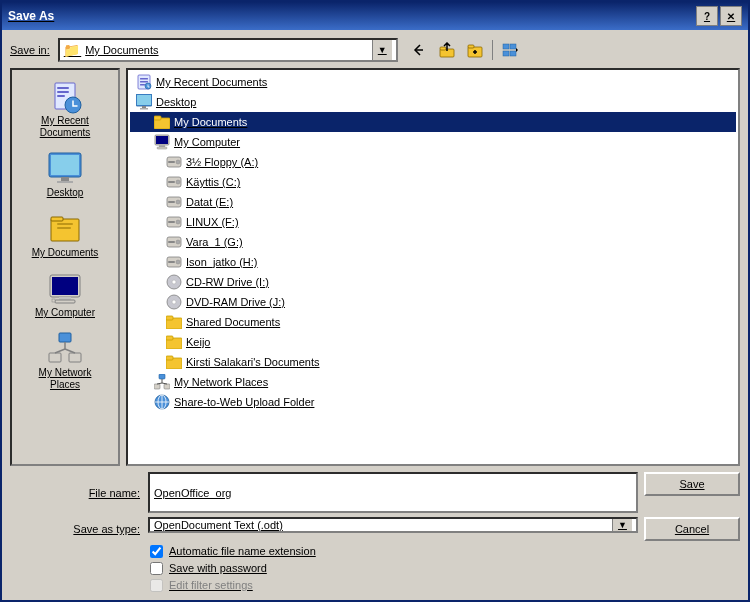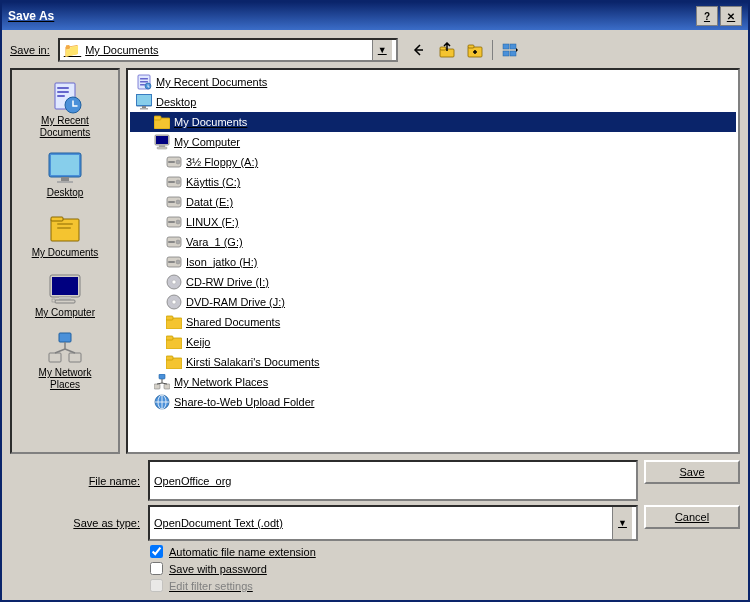--- a/index.html
+++ b/index.html
@@ -216,21 +216,21 @@
     .form-input {
       flex: 1;
       height: 41px;
       background: white;
       border: 2px inset #808080;
       padding: 0 4px;
       font-size: 11px;
     }
     .form-dropdown {
       flex: 1;
-      height: 36px;
+      height: 16px;
       background: white;
       border: 2px inset #808080;
       padding: 0 4px;
       font-size: 11px;
       display: flex;
       align-items: center;
       justify-content: space-between;
       cursor: pointer;
     }
     .form-dropdown-btn {
@@ -250,21 +250,20 @@
       border-top: 2px solid #ffffff;
       border-left: 2px solid #ffffff;
       border-bottom: 2px solid #808080;
       border-right: 2px solid #808080;
       font-size: 11px;
       cursor: pointer;
       text-align: center;
     }
     .checkbox-row {
       display: flex;
-      align-items: center;
       gap: 6px;
       padding-left: 140px;
     }
     .checkbox-row input[type=checkbox] {
       width: 13px;
       height: 13px;
     }
     .checkbox-label {
       font-size: 11px;
       color: #000;

